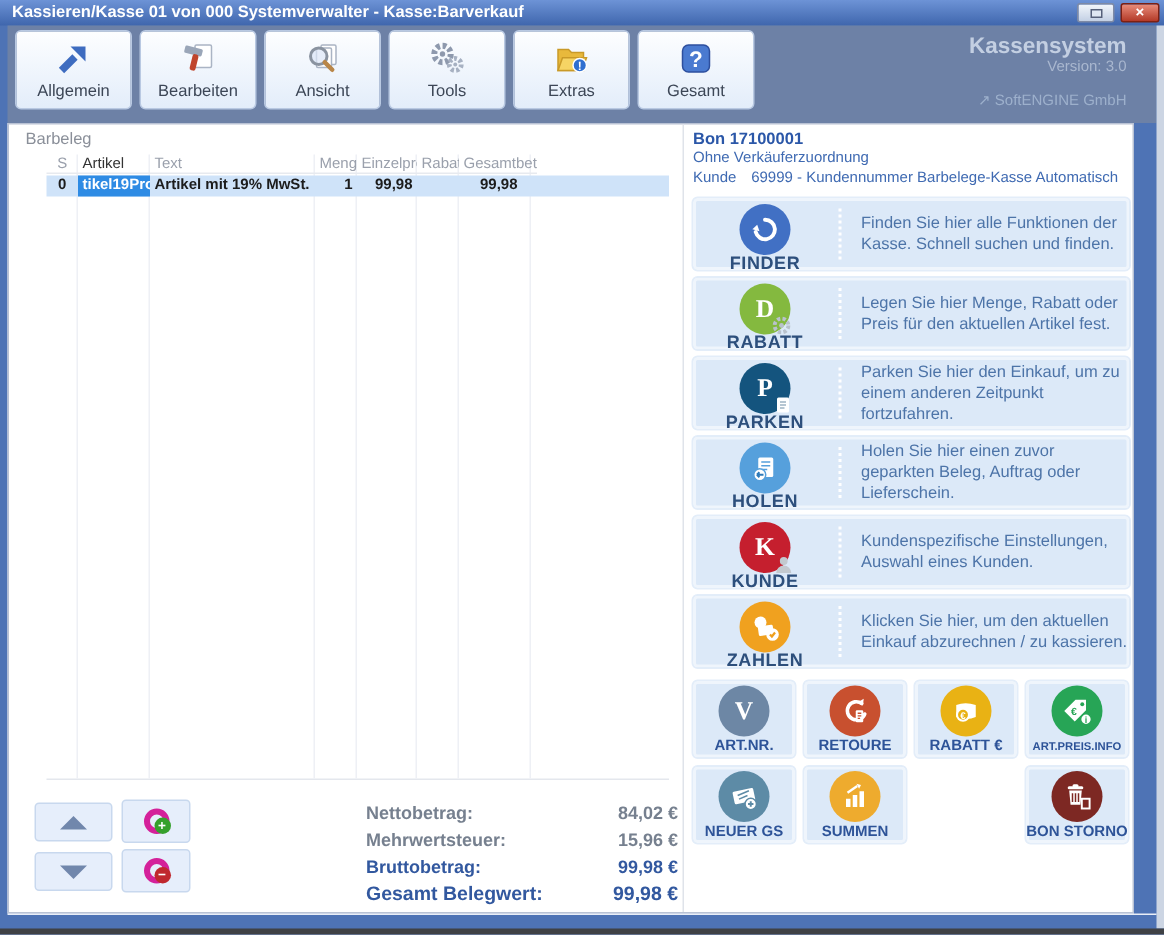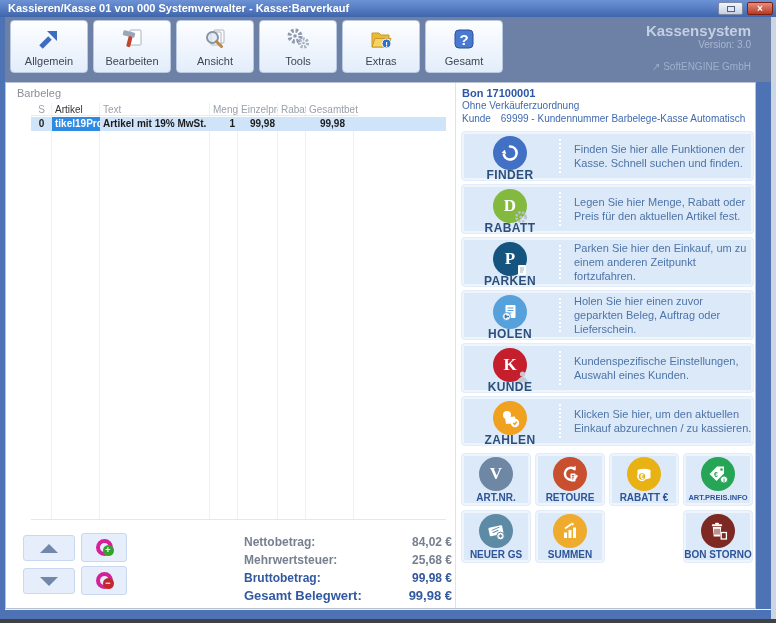--- a/index.html
+++ b/index.html
@@ -222,21 +222,21 @@
         </div>
     </div>
 
     <div class="totals">
       <div class="trow">
           <span>Nettobetrag:</span>
           <span>84,02 €</span>
         </div>
       <div class="trow">
           <span>Mehrwertsteuer:</span>
-          <span>25,68 €</span>
+          <span>15,96 €</span>
         </div>
       <div class="trow blue">
           <span>Bruttobetrag:</span>
           <span>99,98 €</span>
         </div>
       <div class="trow blue big">
           <span>Gesamt Belegwert:</span>
           <span>99,98 €</span>
         </div>
     </div>

